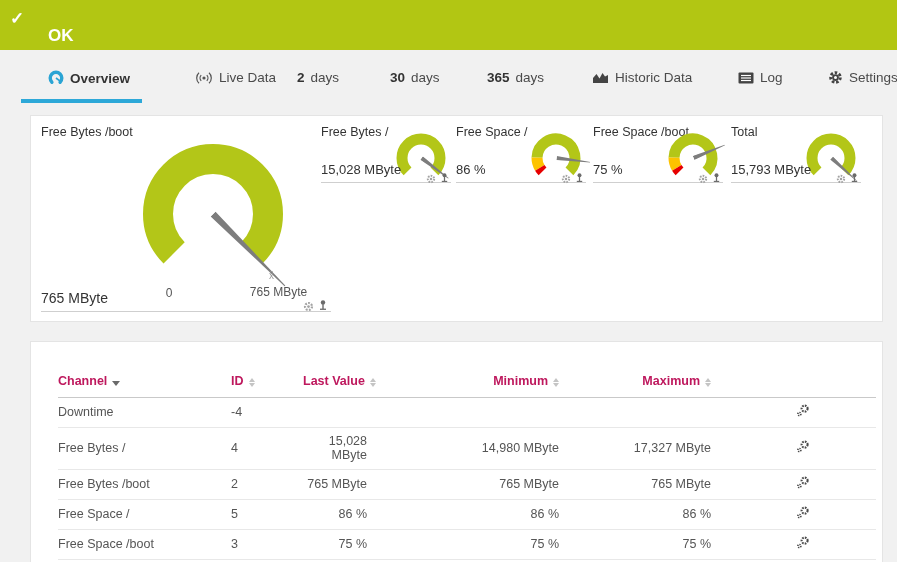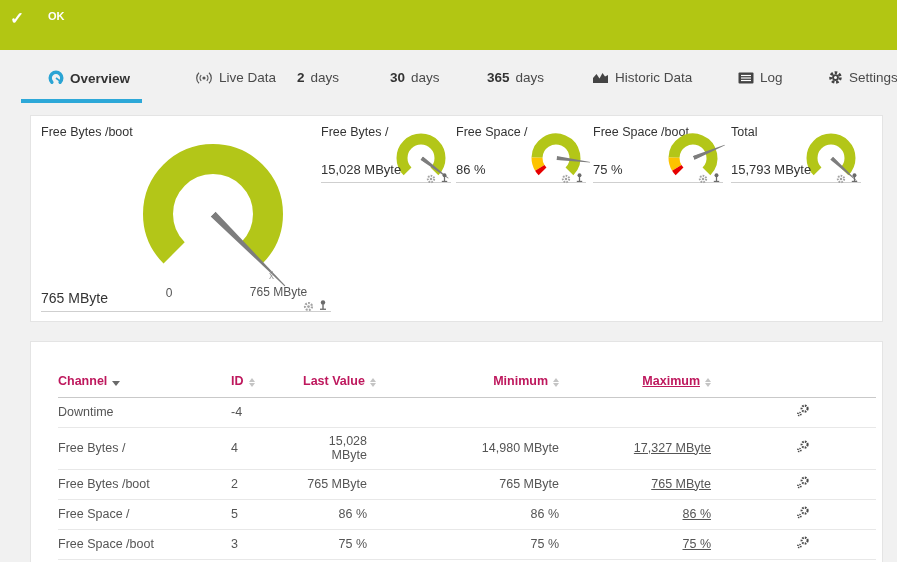--- a/index.html
+++ b/index.html
@@ -13,21 +13,21 @@
   .topbar{
     position:absolute;left:0;top:0;width:897px;height:50px;
     background:#b2c613;color:#fff;
   }
   .topbar .check{position:absolute;left:10px;top:8px;font-size:17px;font-weight:bold;}
   .titlewrap{position:absolute;left:30px;top:4px;}
   .title-line{font-size:17px;line-height:20px;}
   .title-kind{font-style:italic;margin-right:6px;}
   .flag{display:inline-block;vertical-align:super;margin-left:3px;}
   .stars{font-family:"DejaVu Sans", sans-serif;font-size:12px;letter-spacing:1px;margin-left:16px;vertical-align:top;}
-  .status-ok{font-size:11px;font-weight:bold;margin-top:6px;margin-left:18px;}
+  .status-ok{font-size:17px;font-weight:bold;margin-top:22px;margin-left:18px;}
   
   .tabs{position:absolute;left:0;top:60px;width:872px;height:43px;}
   .tab{
     position:absolute;top:10px;font-size:13.5px;color:#4a4a4a;
     display:flex;align-items:center;gap:6px;cursor:pointer;white-space:nowrap;
   }
   .tab .num{font-weight:bold;color:#333;}
   .tab.active{color:#333;font-weight:bold;}
   .tab.active .underline{
     position:absolute;left:-27px;right:-12px;top:29px;height:4px;background:#2da8d8;
@@ -60,21 +60,21 @@
   .sgauge .gauge-line{left:0;top:66px;width:130px;}
   .sgauge .corner-icons{right:2px;top:54px;}
   
   table{border-collapse:collapse;margin:26px 8px 0 27px;width:818px;font-size:12.5px;table-layout:fixed;}
   th{color:#be185d;font-weight:bold;text-align:left;padding:6px 0 8px 0;border-bottom:1px solid #c9c9c9;font-size:12.5px;}
   td{color:#555;padding:6px 0 7px 0;border-bottom:1px solid #e8e8e8;margin-left:40px;}
   col.c-channel{width:173px;} col.c-id{width:72px;} col.c-last{width:123px;}
   col.c-min{width:190px;} col.c-max{width:150px;} col.c-gear{width:110px;}
   .num-col{text-align:right;}
   th.num-col.pr-min, td.pr-min{padding-right:57px;}
-  th.num-col.pr-max, td.pr-max{padding-right:55px;text-decoration:underline;}
+  th.num-col.pr-max, td.pr-max{padding-right:55px;}
   th.pr-last-h{text-align:left;margin-top:17px;}
   td.pr-last{padding-right:59px;text-align:right;}
   .sort-caret{display:inline-block;margin-left:5px;vertical-align:middle;}
   .caret-down{width:0;height:0;border-left:4px solid transparent;border-right:4px solid transparent;border-top:5px solid #6a6a6a;display:inline-block;}
   .caret-both{display:inline-flex;flex-direction:column;gap:1px;vertical-align:middle;margin-left:5px;}
   .caret-both i{width:0;height:0;border-left:3.5px solid transparent;border-right:3.5px solid transparent;display:block;}
   .caret-both .up{border-bottom:4px solid #c4c4c4;}
   .caret-both .dn{border-top:4px solid #c4c4c4;}
   .gear-cell{padding-left:30px;}
 </style>

